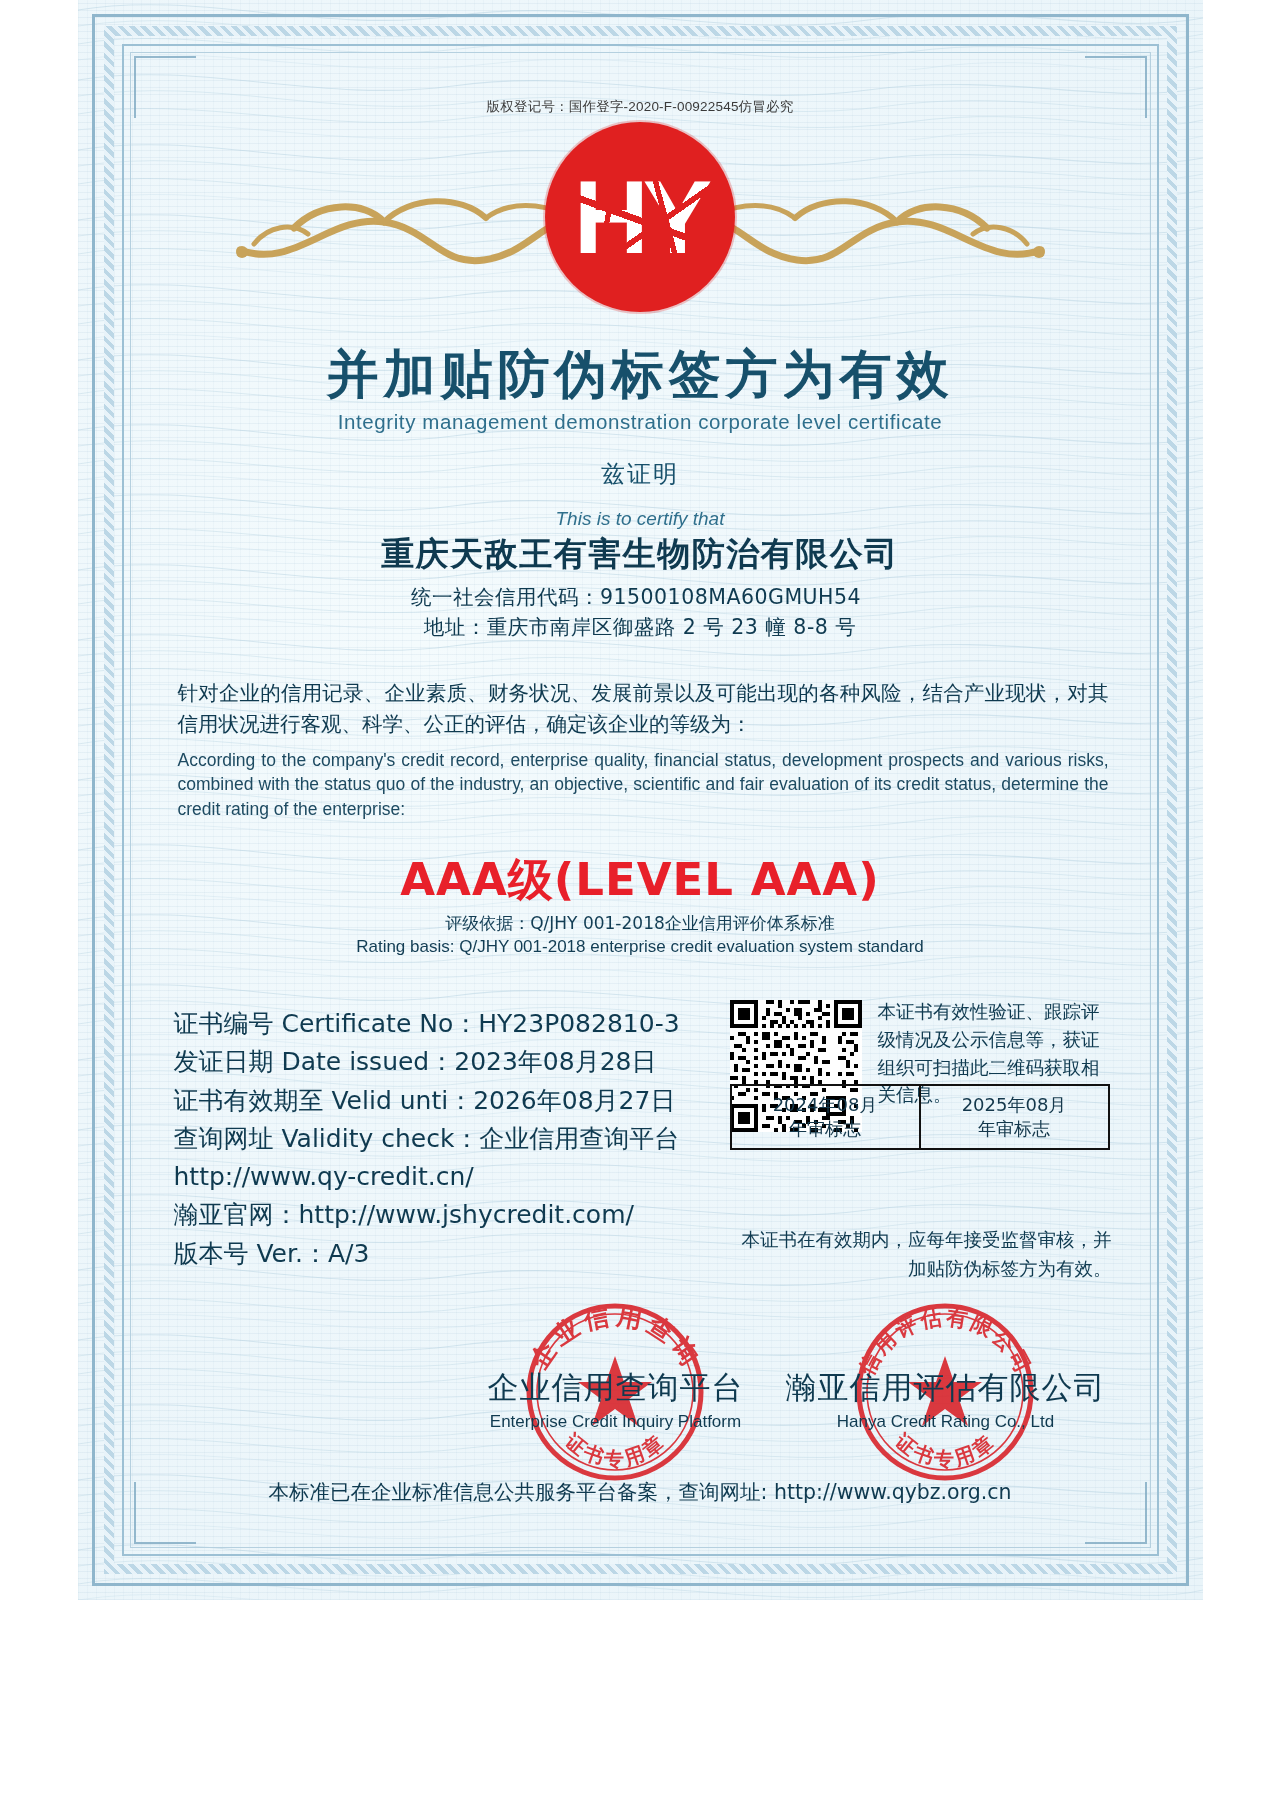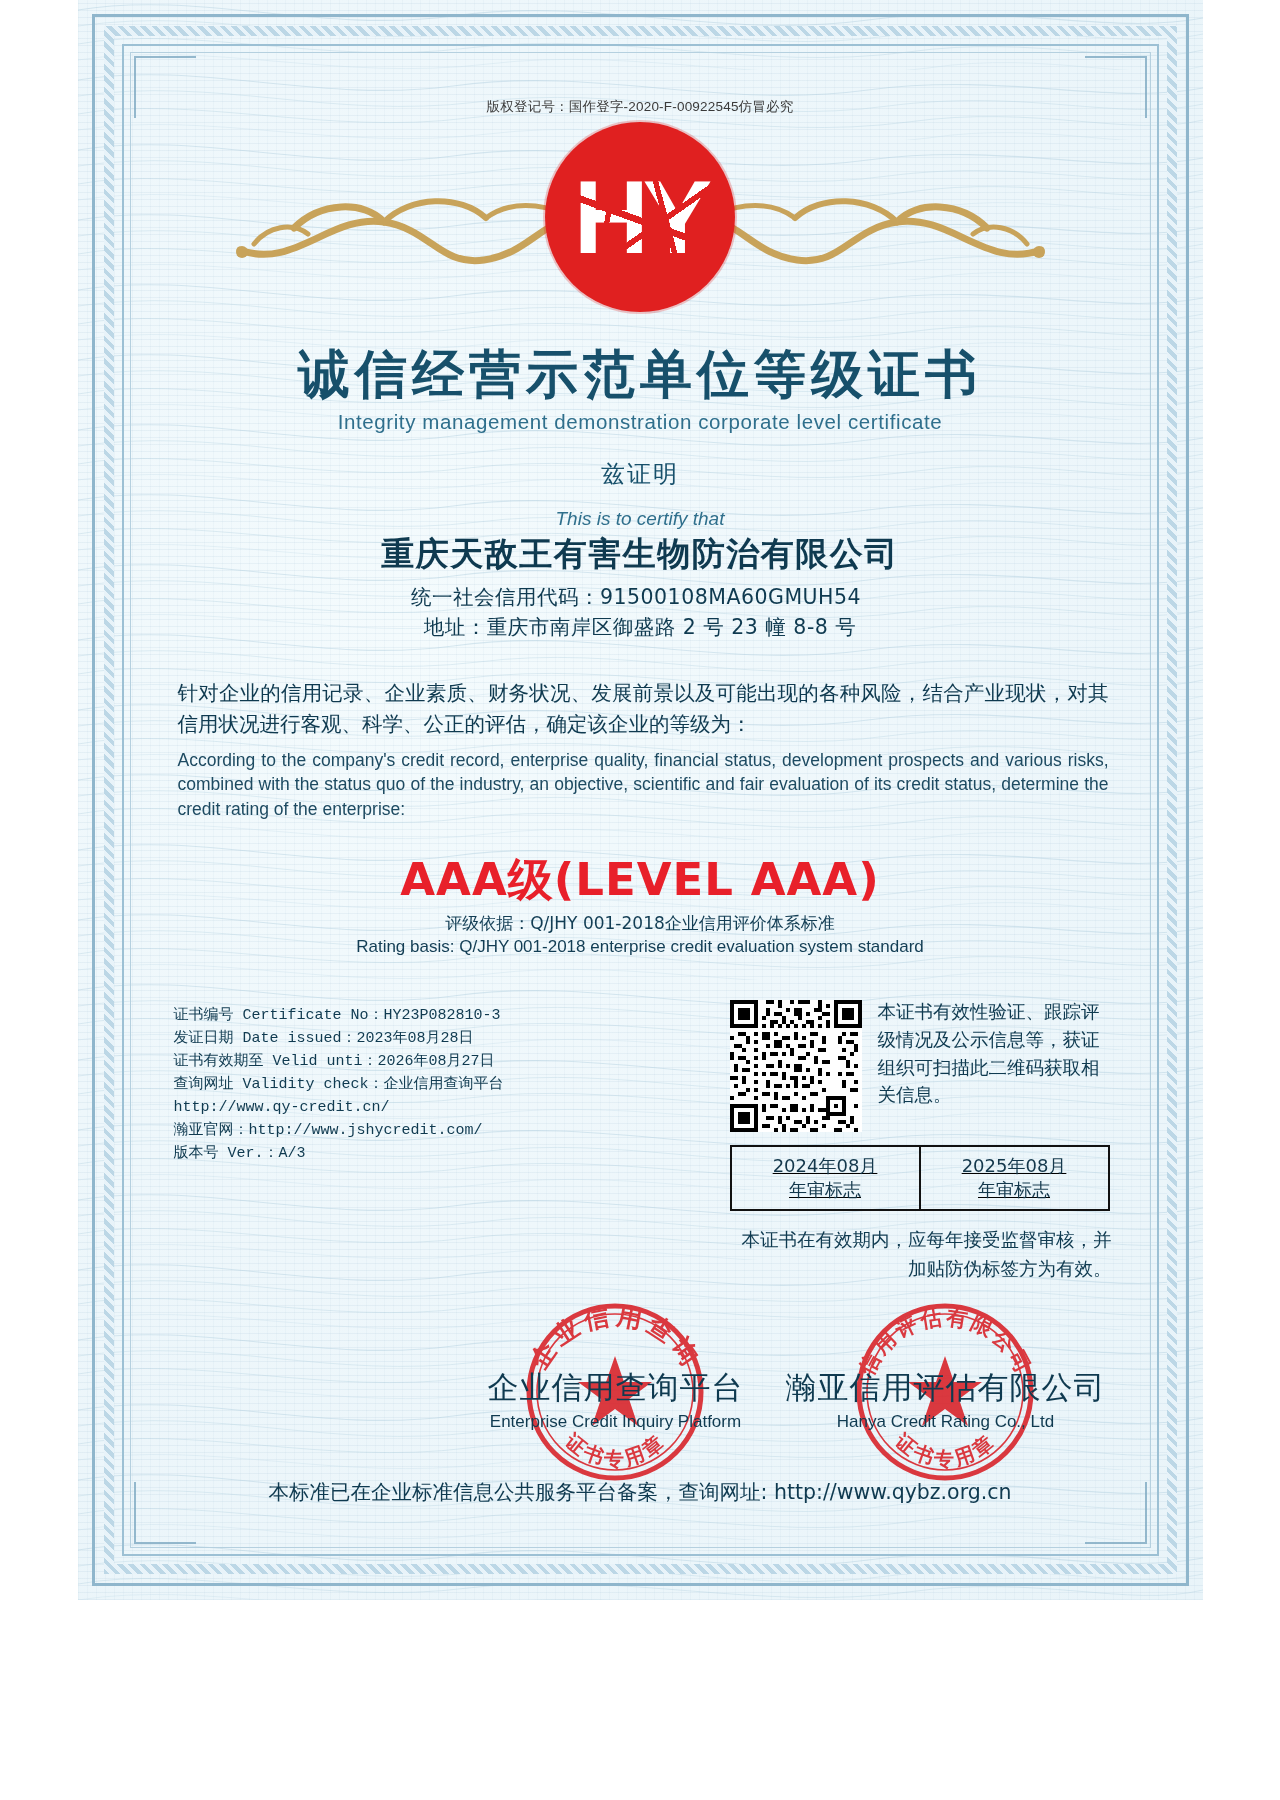--- a/index.html
+++ b/index.html
@@ -267,24 +267,23 @@
   .details {
     position: absolute;
     top: 945px;
     left: 36px;
     width: 520px;
     text-align: left;
     font-family: "DejaVu Sans", sans-serif;
     color: #0f3a50;
   }
   .details .row {
-    font-size: 15px;
+    font-size: 25px;
     line-height: 1.53;
     white-space: nowrap;
-    font-family: Liberation Mono, monospace;
   }
 
   
   .qr-box {
     position: absolute;
     top: 940px;
     left: 592px;
     width: 132px;
     height: 132px;
   }
@@ -297,25 +296,24 @@
     width: 232px;
     text-align: left;
     font-size: 18.5px;
     line-height: 1.5;
     color: #0f3a50;
     font-family: "DejaVu Sans", sans-serif;
   }
 
   .stamp-slots {
     position: absolute;
-    top: 1085px;
+    top: 1024px;
     left: 592px;
     width: 380px;
     display: flex;
-    text-decoration: underline;
   }
   .slot {
     flex: 1;
     border: 2px solid #111;
     height: 62px;
     display: flex;
     flex-direction: column;
     align-items: center;
     justify-content: center;
     font-size: 18px;
@@ -429,21 +427,21 @@
           <circle cx="8" cy="78" r="6"></circle>
           <circle cx="334" cy="45" r="5"></circle>
         </g>
       </svg>
 
       <div class="logo-circle">
         <span class="logo-mark">HY</span>
       </div>
     </div>
 
-    <div class="title-cn">诚信经营示范单位等级证书</div>
+    <div class="title-cn">并加贴防伪标签方为有效</div>
     <div class="title-en">Integrity management demonstration corporate level certificate</div>
 
     <div class="certify-cn">兹证明</div>
     <div class="certify-en">This is to certify that</div>
 
     <div class="company-name">重庆天敌王有害生物防治有限公司</div>
     <div class="company-code">统一社会信用代码：91500108MA60GMUH54</div>
     <div class="company-addr">地址：重庆市南岸区御盛路 2 号 23 幢 8-8 号</div>
 
     <div class="para">

